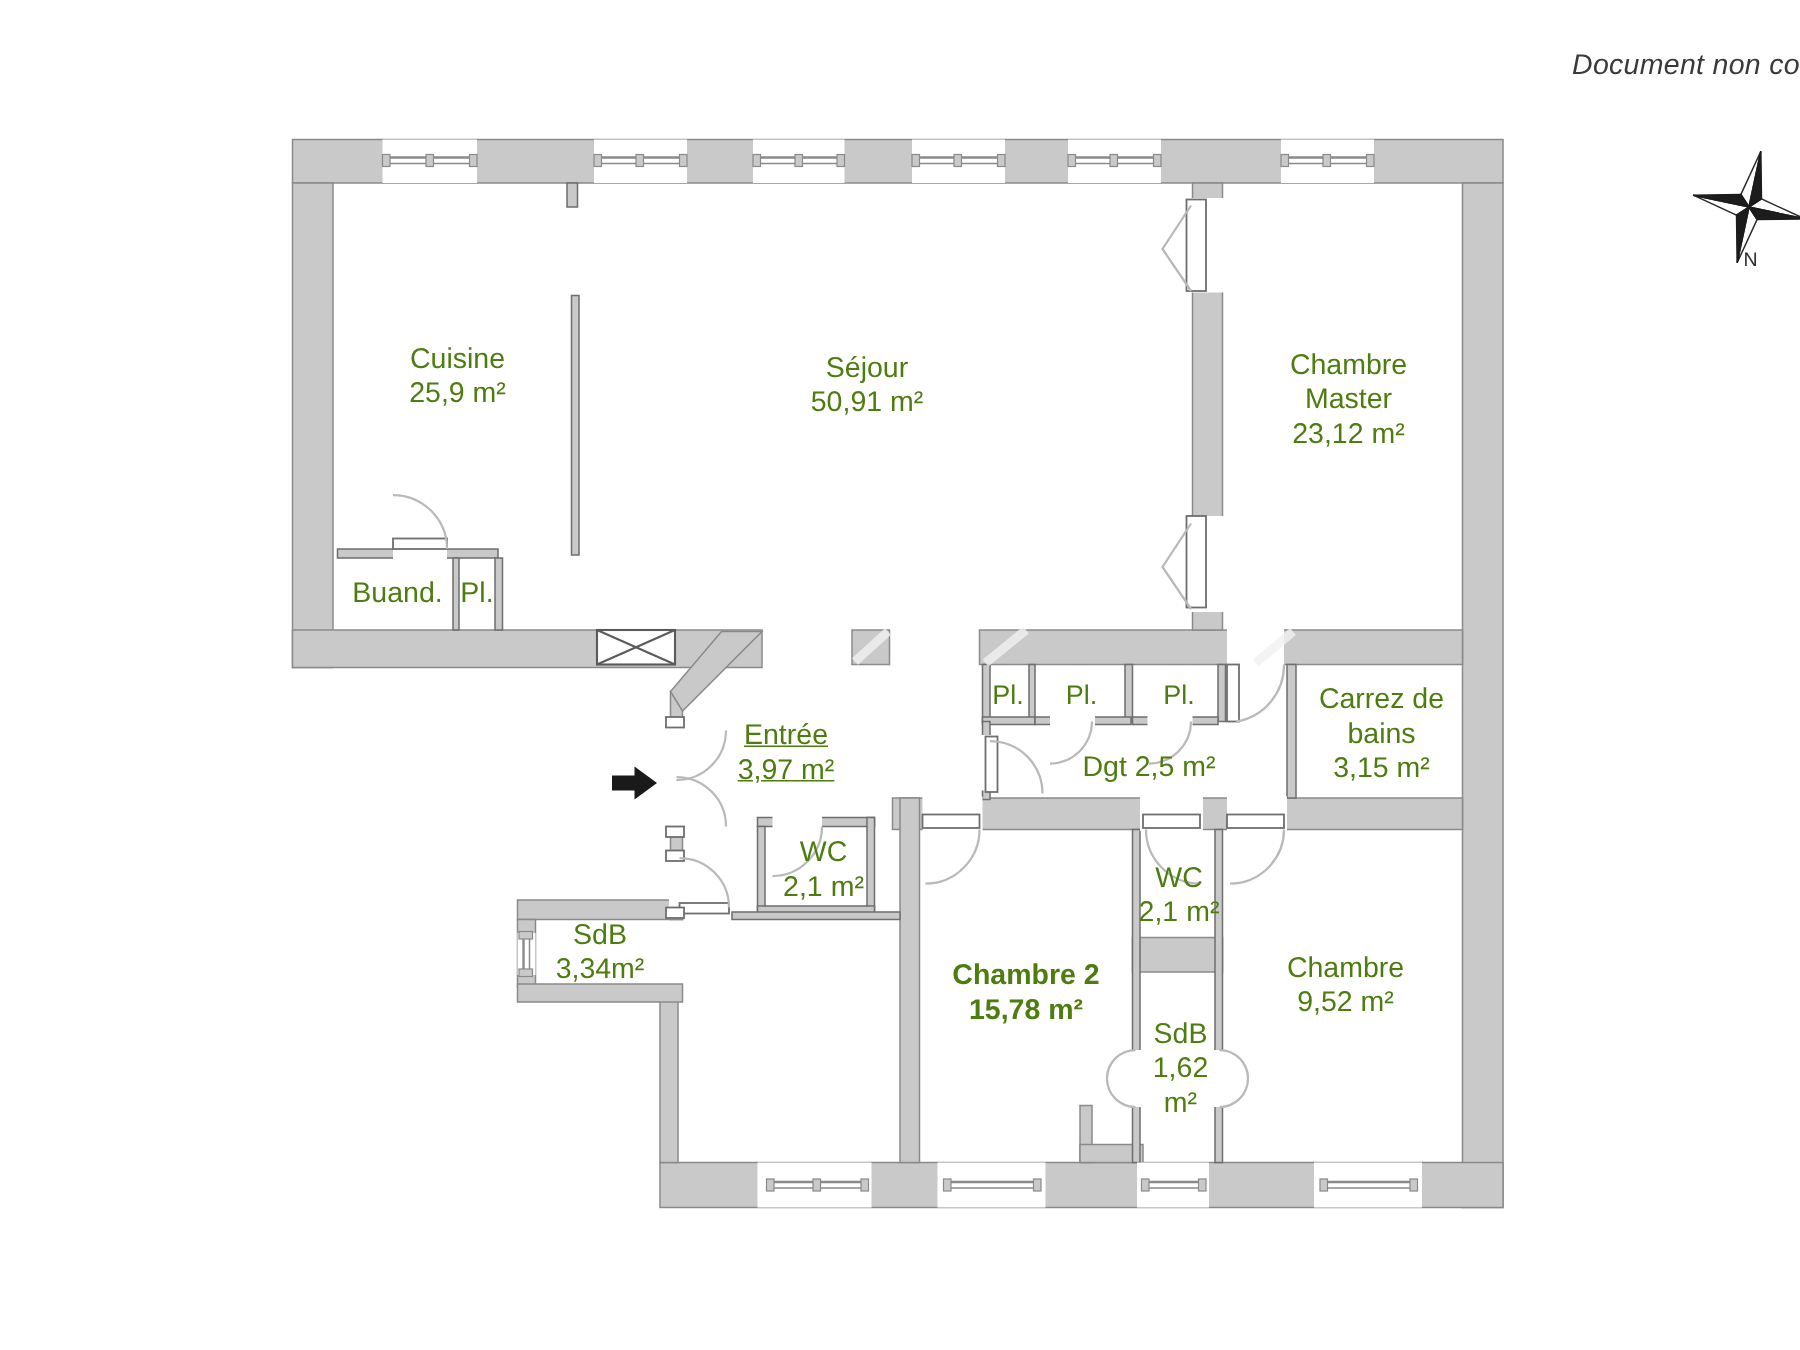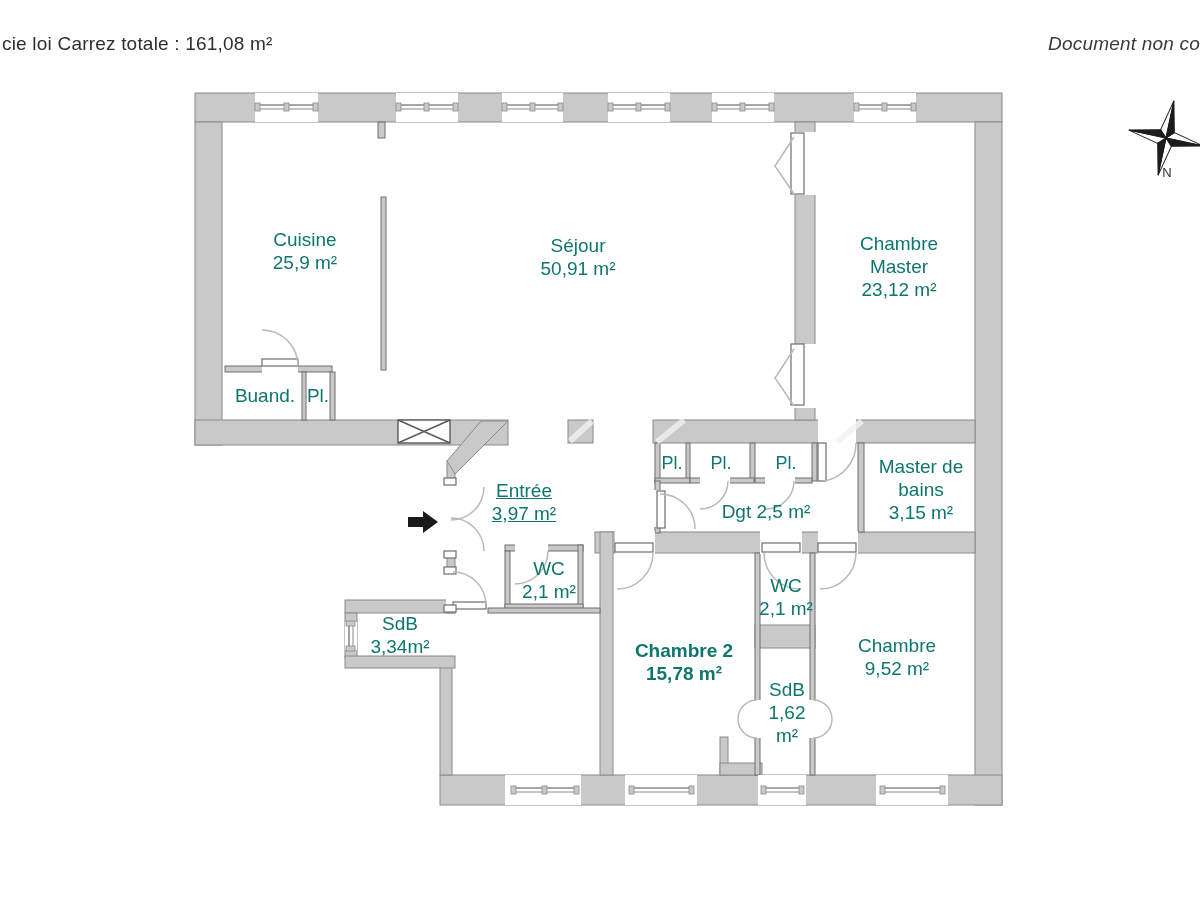--- a/index.html
+++ b/index.html
@@ -8,21 +8,21 @@
     background:#ffffff;font-family:"Liberation Sans",sans-serif;
   }
   #plan-svg{position:absolute;left:0;top:0;}
   .hdr{
     position:absolute;top:33px;font-size:19px;color:#2f2f2f;
     white-space:nowrap;letter-spacing:.2px;
   }
   .hdr-right{font-style:italic;color:#3a3a3a;}
   .label{
     position:absolute;transform:translateX(-50%);text-align:center;
-    font-size:19px;line-height:23px;color:#0f766e;white-space:nowrap;
+    font-size:19px;line-height:23px;color:#4d7c0f;white-space:nowrap;
   }
   .label.small{font-size:18px;line-height:22px;}
   .north{
     position:absolute;transform:translateX(-50%);font-size:13px;color:#2e2e2e;
   }
 </style>
 </head>
 <body>
 
 <div id="canvas">
@@ -237,21 +237,20 @@
     <polygon points="38,0 7,-7 0,0" fill="#ffffff" stroke="#2b2b2b"></polygon>
     <polygon points="0,38 7,7 0,0" fill="#ffffff" stroke="#2b2b2b"></polygon>
     <polygon points="-38,0 -7,7 0,0" fill="#ffffff" stroke="#2b2b2b"></polygon>
     <polygon points="0,-38 7,-7 0,0" fill="#1c1c1c" stroke="#1c1c1c"></polygon>
     <polygon points="38,0 7,7 0,0" fill="#1c1c1c" stroke="#1c1c1c"></polygon>
     <polygon points="0,38 -7,7 0,0" fill="#1c1c1c" stroke="#1c1c1c"></polygon>
     <polygon points="-38,0 -7,-7 0,0" fill="#1c1c1c" stroke="#1c1c1c"></polygon>
   </g>
 </svg>
 
-<div class="hdr" style="left:2px;">cie loi Carrez totale :  161,08 m²</div>
 <div class="hdr hdr-right" style="left:1048px;">Document non cor</div>
 <div class="north" style="left:1167px;top:165px;">N</div>
 
 <div class="label" style="left:305px;top:228px;">
   <div>Cuisine</div>
       <div>25,9 m²</div>
 </div>
 <div class="label" style="left:578px;top:234px;">
   <div>Séjour</div>
       <div>50,91 m²</div>
@@ -277,21 +276,21 @@
 <div class="label small" style="left:721px;top:452px;">
   <div>Pl.</div>
 </div>
 <div class="label small" style="left:786px;top:452px;">
   <div>Pl.</div>
 </div>
 <div class="label" style="left:766px;top:500px;">
   <div>Dgt 2,5 m²</div>
 </div>
 <div class="label" style="left:921px;top:455px;">
-  <div>Master de</div>
+  <div>Carrez de</div>
       <div>bains</div>
       <div>3,15 m²</div>
 </div>
 <div class="label" style="left:549px;top:557px;">
   <div>WC</div>
       <div>2,1 m²</div>
 </div>
 <div class="label" style="left:400px;top:612px;">
   <div>SdB</div>
       <div>3,34m²</div>

